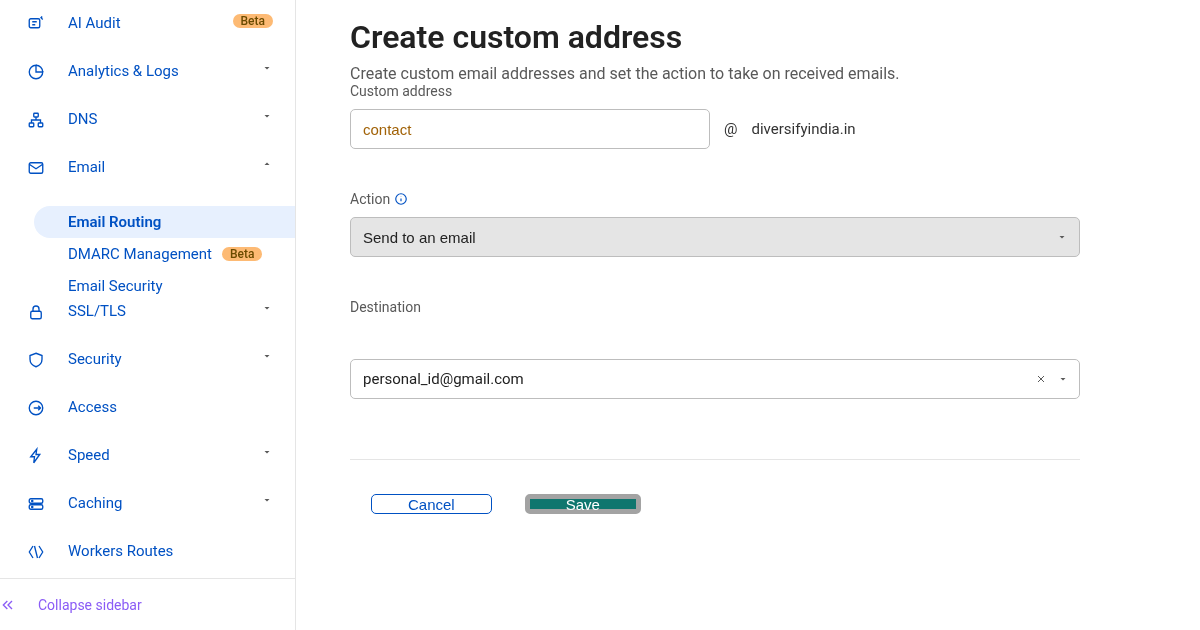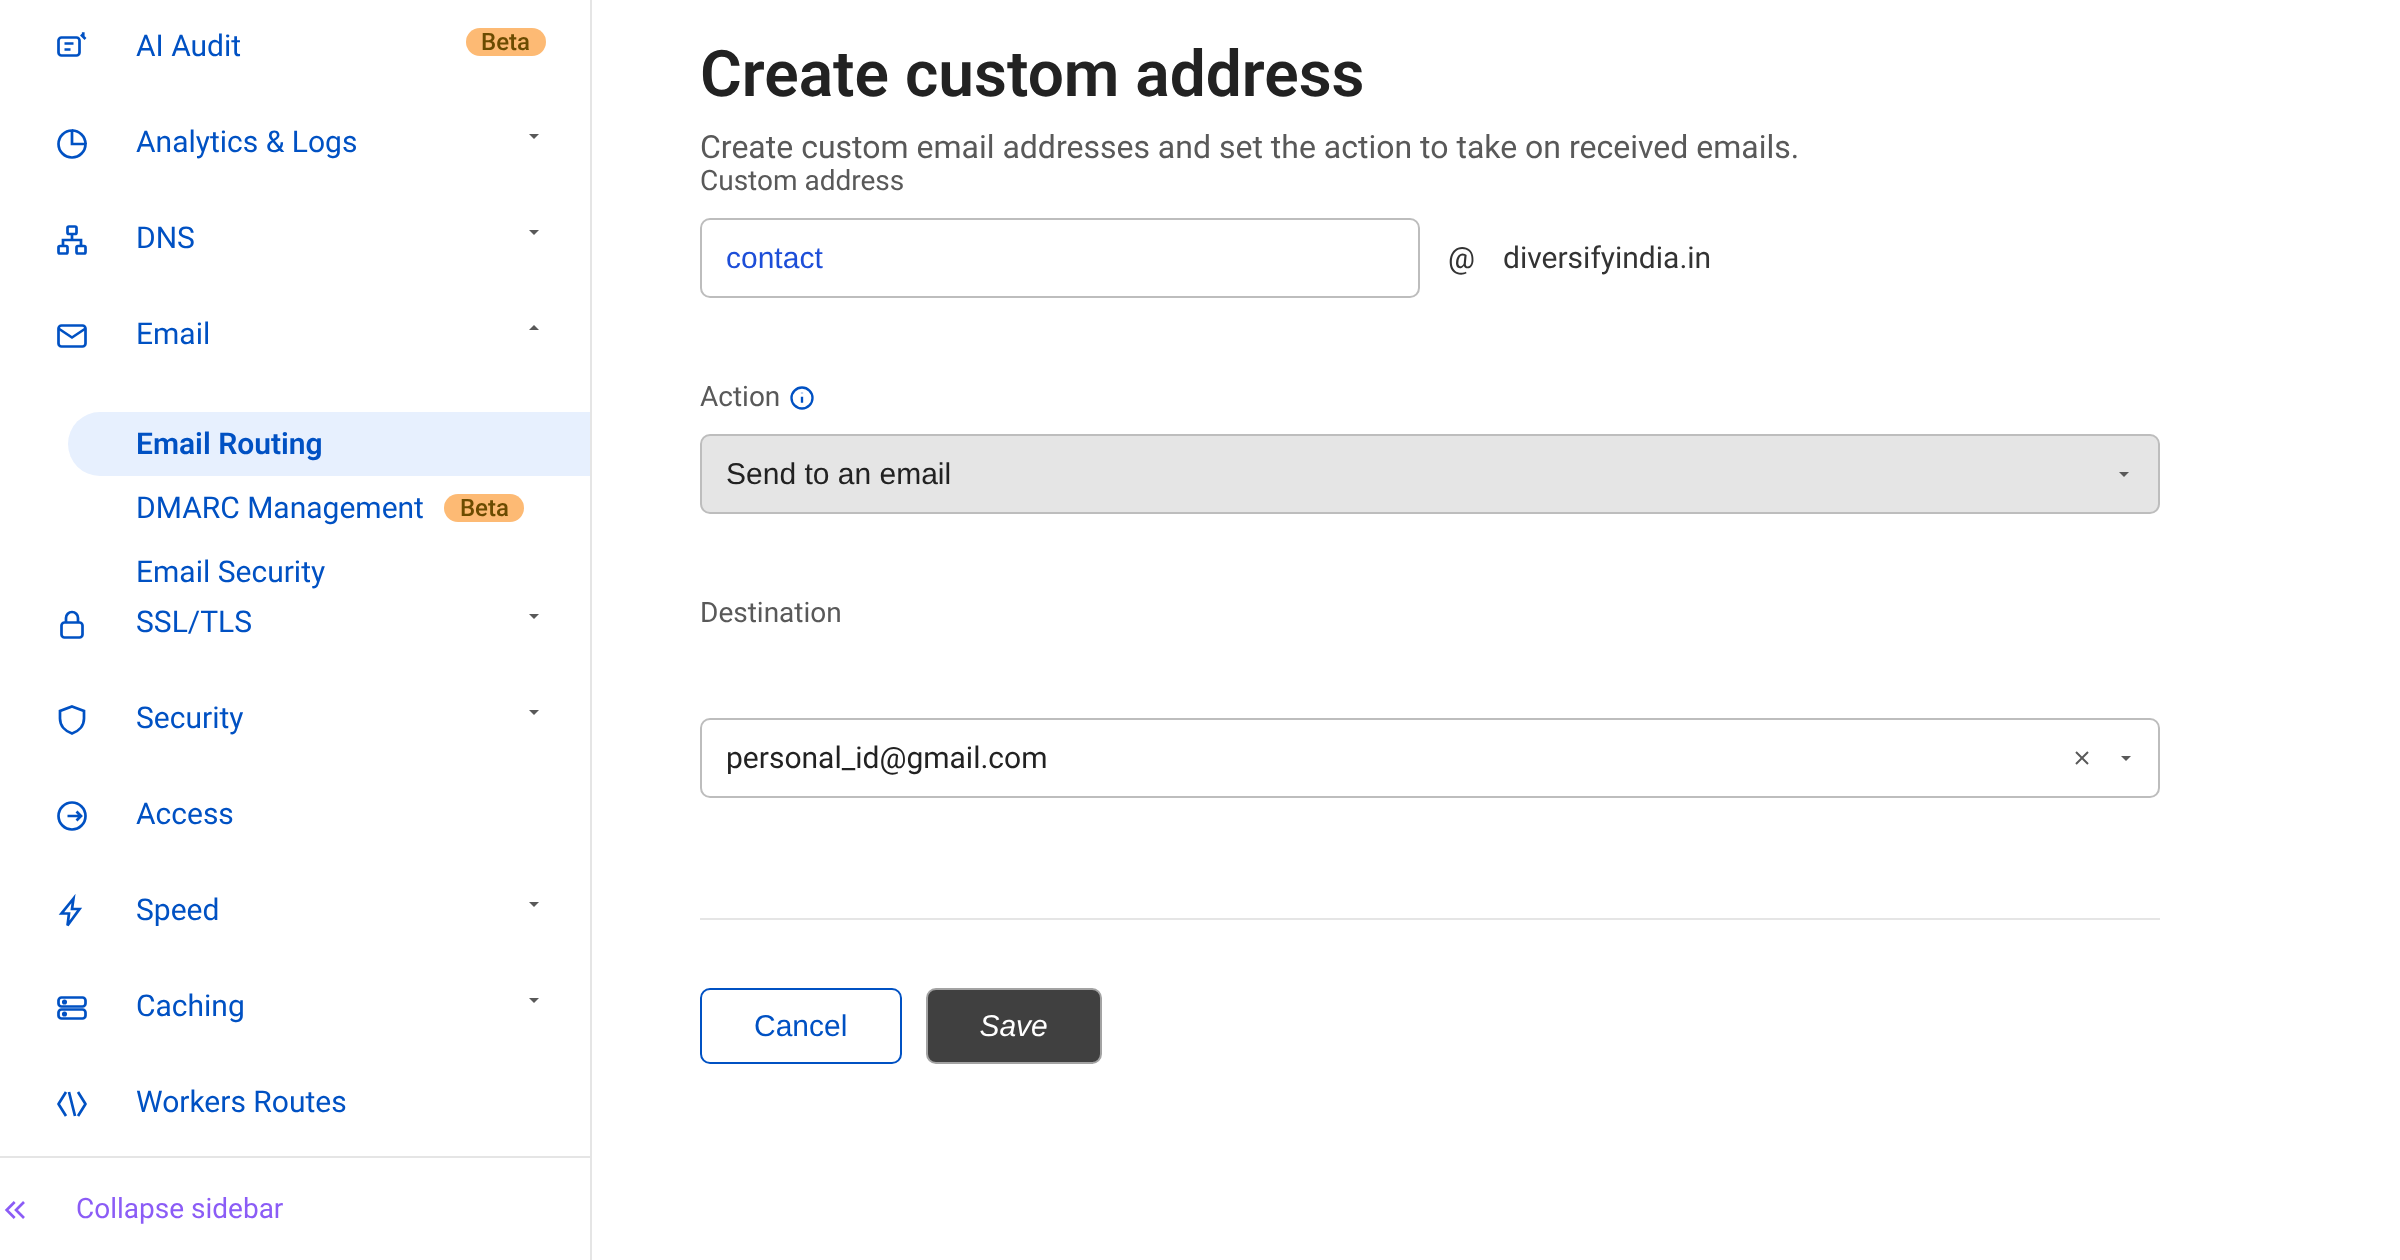--- a/index.html
+++ b/index.html
@@ -28,39 +28,39 @@
   
   .main { flex: 1; padding: 18px 60px 0 54px; }
   .page-title { font-size: 32px; font-weight: 600; color: #222; margin-bottom: 8px; }
   .page-sub { font-size: 16px; color: #595959; }
 
   .field { margin-bottom: 42px; }
   .field-label { font-size: 14px; color: #595959; margin-bottom: 10px; display: flex; align-items: center; }
   .info-icon { display:inline-flex; margin-left: 4px; }
 
   .custom-addr-row { display:flex; align-items:center; gap: 14px; }
-  .text-input { border: 1px solid #bdbdbd; border-radius: 5px; height: 40px; padding: 0 12px; font-size: 15px; color: #1d4ed8; width: 360px; background:#fff; }
+  .text-input { border: 1px solid #bdbdbd; border-radius: 5px; height: 40px; padding: 0 12px; font-size: 15px; color: #a16207; width: 360px; background:#fff; }
   .at { font-size: 15px; color: #333; }
   .domain { font-size: 15px; color: #333; }
 
   .select-wrap { position: relative; width: 730px; }
   .select-wrap select { width: 100%; height: 40px; border: 1px solid #bdbdbd; border-radius: 5px; padding: 0 12px; font-size: 15px; background: #e5e5e5; appearance: none; -webkit-appearance: none; color:#222; }
   .select-wrap .sel-arrow { position:absolute; right:12px; top:50%; transform:translateY(-50%); pointer-events:none; }
 
   .combo-wrap { position: relative; width: 730px; border:1px solid #bdbdbd; border-radius:5px; height:40px; display:flex; align-items:center; padding:0 10px 0 12px;margin-top:44px; }
   .combo-wrap .combo-text { flex:1; font-size:15px; color:#222; }
   .combo-wrap .clear-btn { width:20px; height:20px; display:flex; align-items:center; justify-content:center; color:#595959; cursor:pointer; margin-right:6px; }
   .combo-wrap .combo-arrow { color:#595959; cursor:pointer; }
 
   .divider { height:1px; background:#e5e5e5; margin-top: 60px; margin-bottom: 34px; width: 730px; }
 
   .actions { display:flex; gap:12px; }
-  .btn { height: 38px; padding: 0 26px; font-size:15px; border-radius:5px; cursor:pointer; display:flex; align-items:center; justify-content:center; }
+  .btn { height: 20px; padding: 0 36px; font-size:15px; border-radius:5px; cursor:pointer; display:flex; align-items:center; justify-content:center;margin-left:21px; }
   .btn-secondary { background:#fff; color:#0051c3; border:1px solid #0051c3; }
-  .btn-primary { background:#404040; color:#fff; border:1px solid #a3a3a3;font-style:italic; }
+  .btn-primary { background:#0f766e; color:#fff; border:5px solid #a3a3a3; }
 
   svg { display:block; }
 </style>
 </head>
 <body>
 
 <div class="app">
 
   <aside class="sidebar">
     <nav class="nav">

